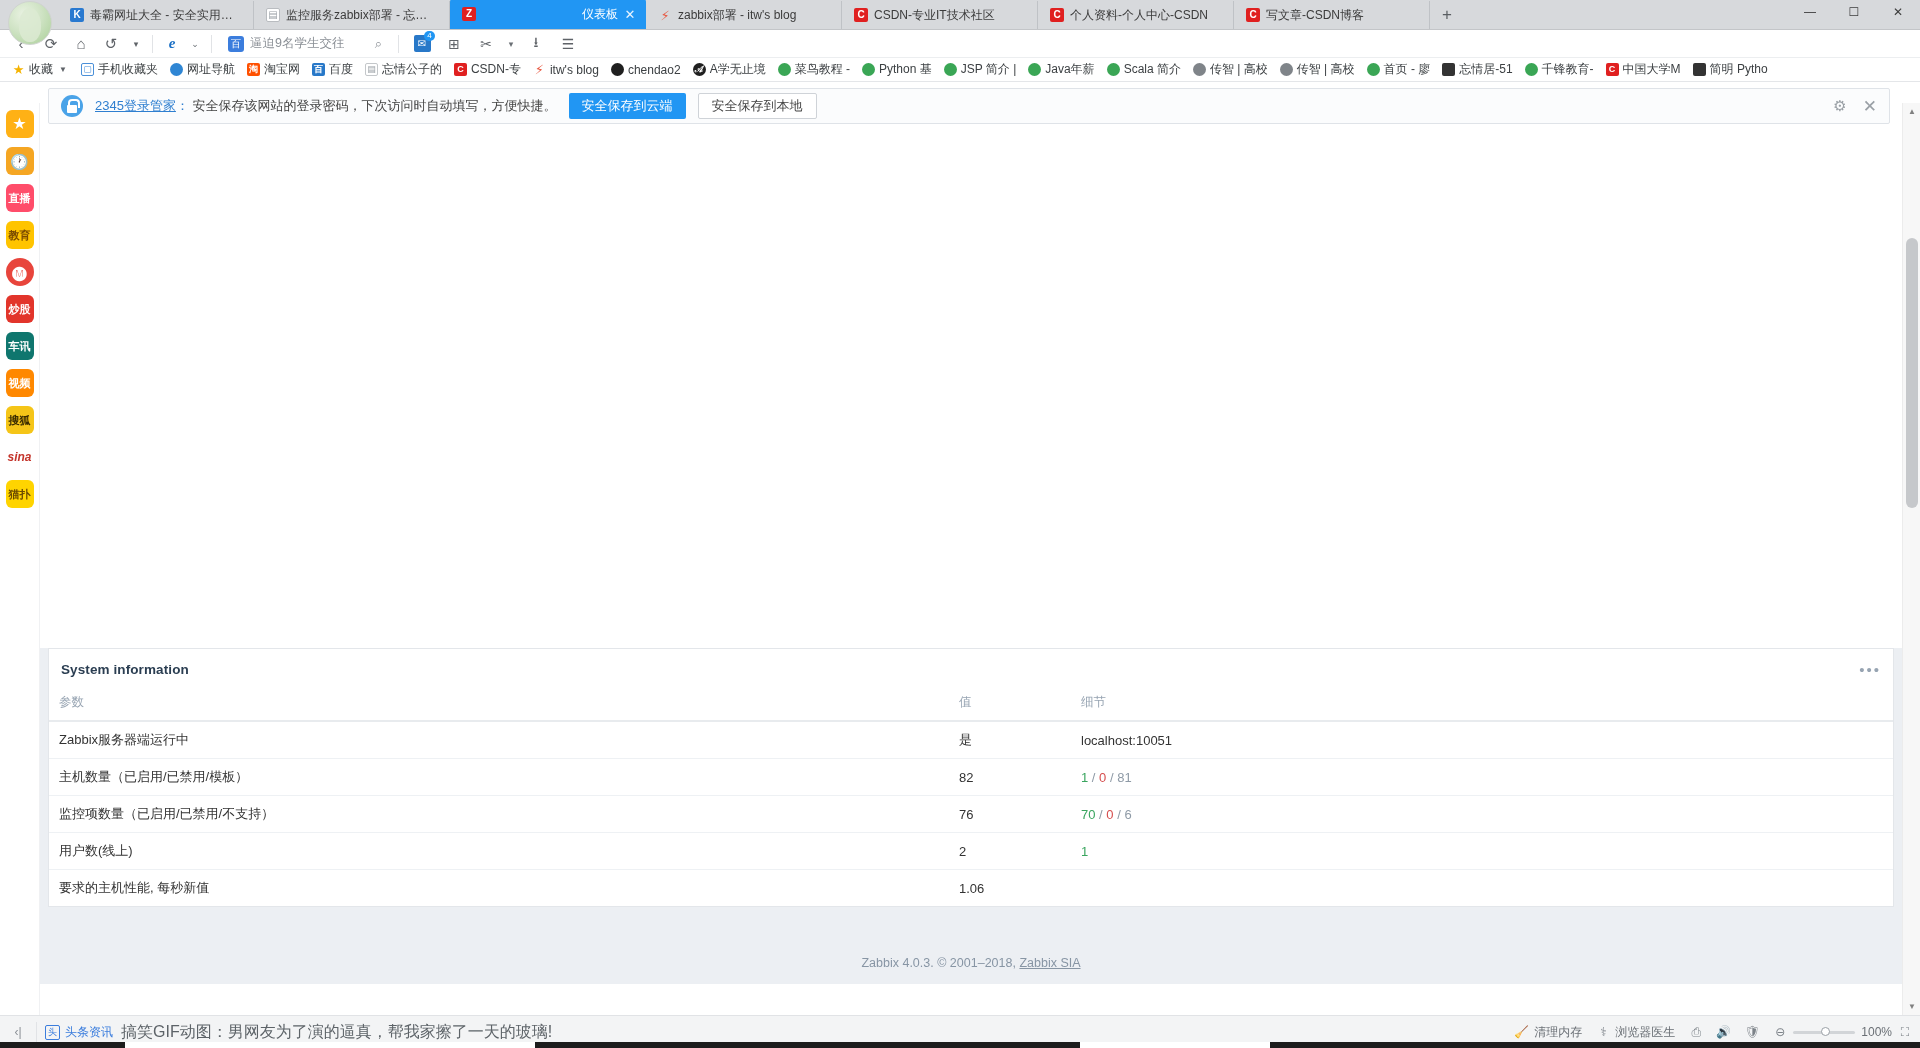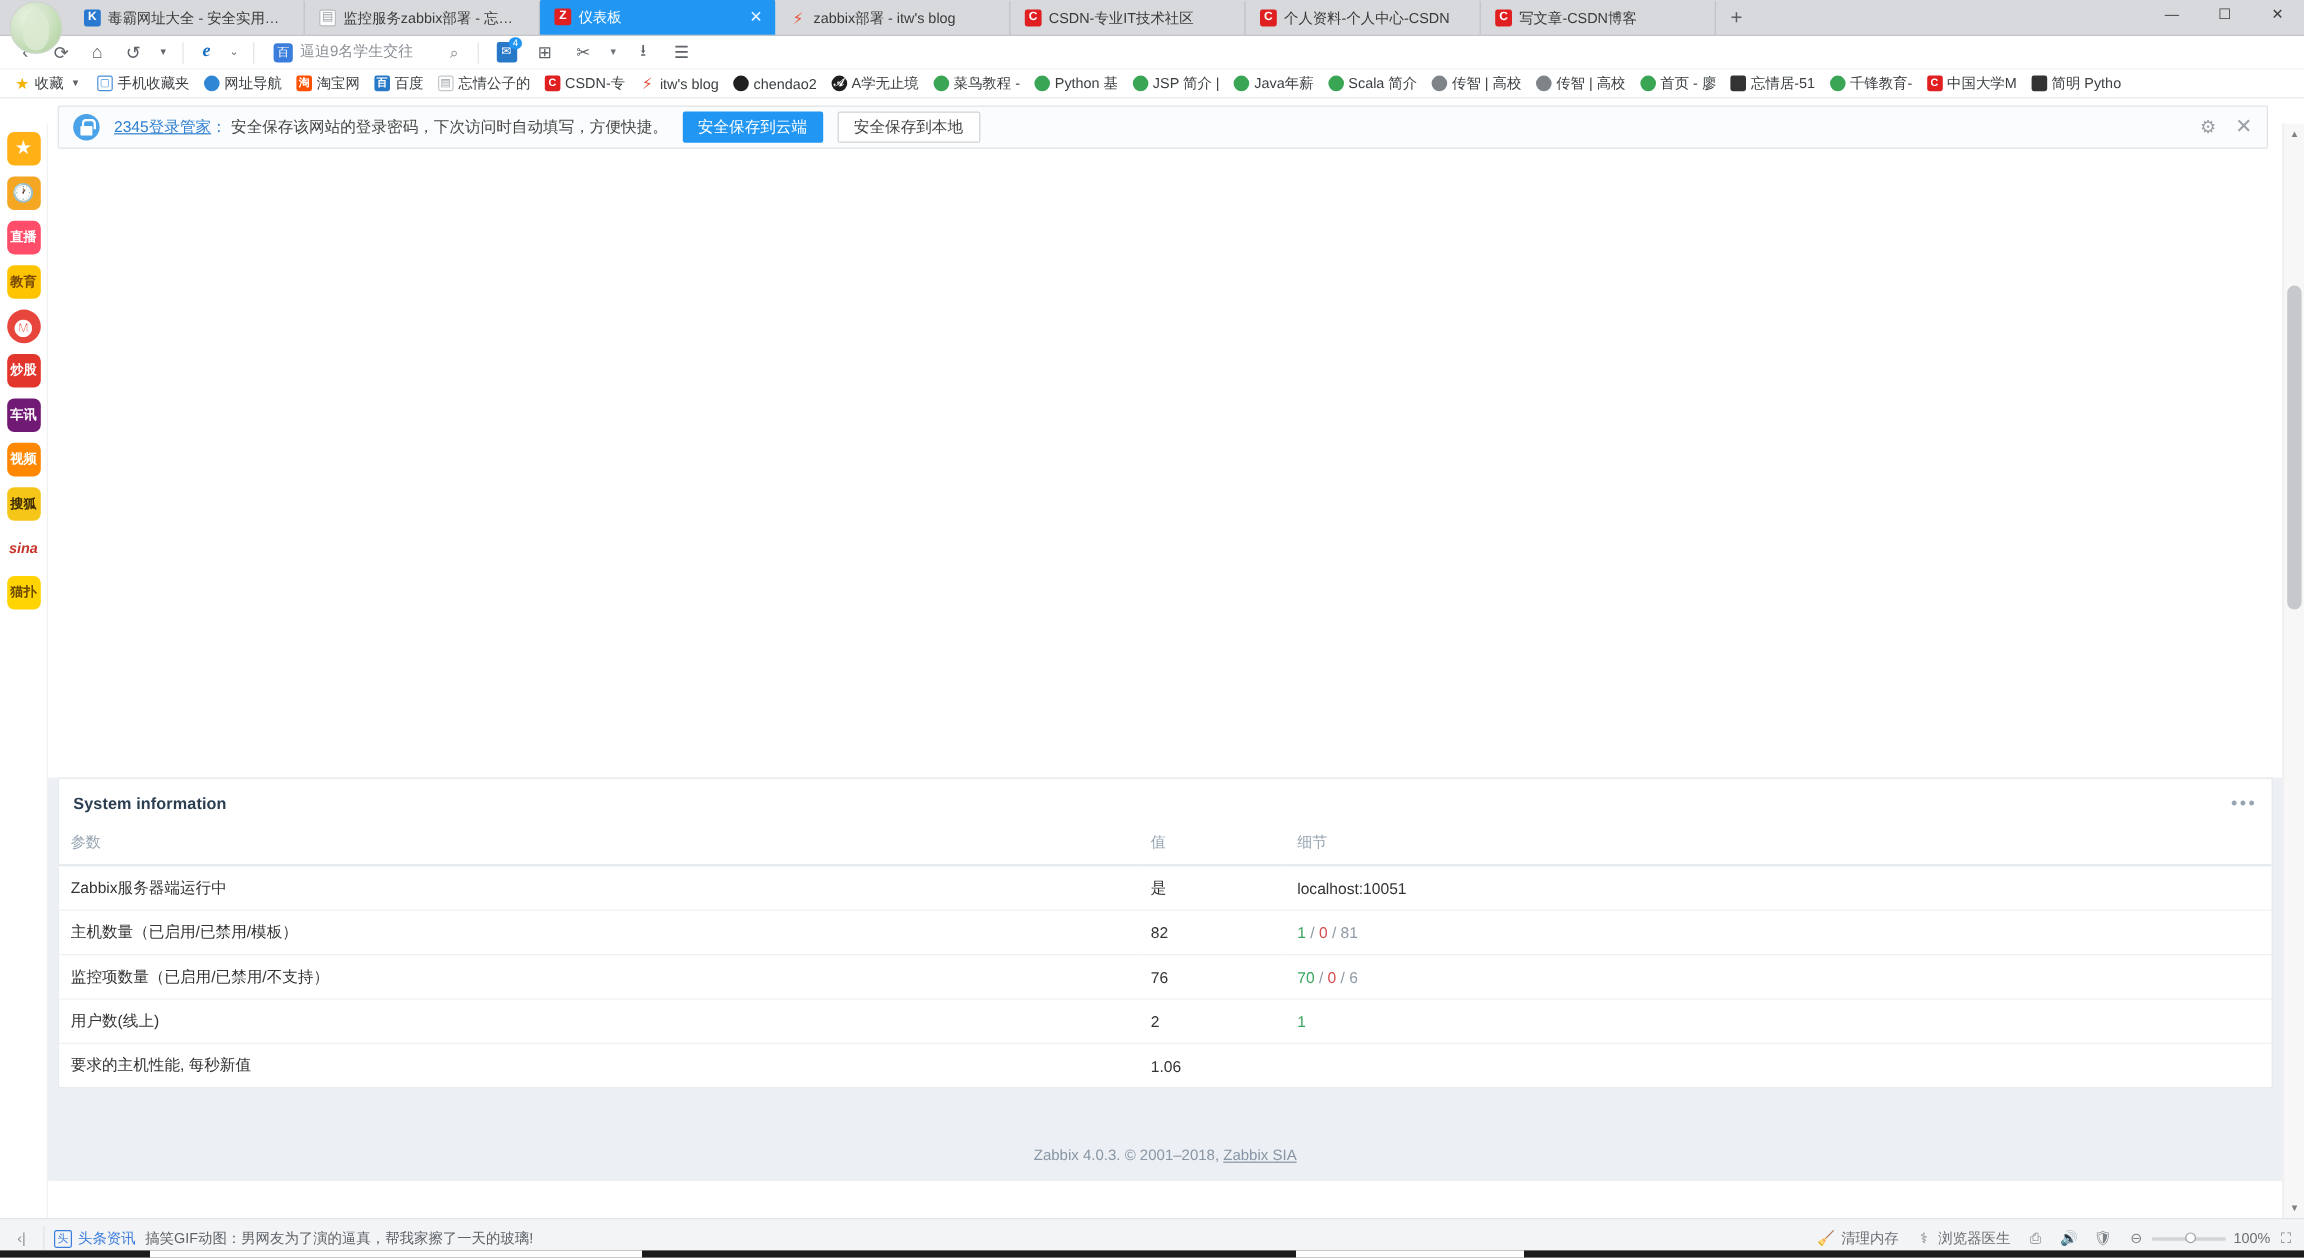--- a/index.html
+++ b/index.html
@@ -33,21 +33,21 @@
     position:relative; height:28px; display:flex; align-items:center; gap:6px;
     padding:0 10px 0 12px; width:196px; flex:0 0 196px; min-width:0;
     font-size:12px; color:#3b3b3b; background:transparent;
     border-right:1px solid #bfc2c6;
   }
   .tab .ttl{ overflow:hidden; white-space:nowrap; text-overflow:ellipsis; flex:1 1 auto; }
   .tab.active{
     background:#2196f3; color:#fff; height:30px; border-right:none;
     border-top-left-radius:3px; border-top-right-radius:3px;
   }
-  .tab.active .ttl{color:#fff;}
+  .tab.active .ttl{color:#fff;text-align:right;}
   .tab .fav{ width:14px; height:14px; flex:0 0 14px; border-radius:2px;
     display:flex; align-items:center; justify-content:center;
     font-size:10px; font-weight:bold; color:#fff; line-height:1;}
   .fav.blue{background:#2979d0;} .fav.red{background:#e02020;}
   .fav.zab{background:#e02020;}
   .fav.doc{background:#fff;border:1px solid #b9bcc0;color:#9aa0a6;}
   .fav.bolt{background:transparent;color:#e8563f;font-size:13px;}
   .tab .x{ font-size:13px; color:#8b8f93; width:12px; text-align:center; flex:0 0 12px;}
   .tab.active .x{color:#e8f4ff;}
   .newtab{ width:34px; height:28px; display:flex; align-items:center; justify-content:center;
@@ -134,21 +134,21 @@
     background:#fff; display:flex; flex-direction:column; align-items:center;
     padding-top:7px; gap:9px; border-right:1px solid #f0f1f3; z-index:5;}
   .dk{ width:28px;height:28px;border-radius:6px; display:flex;align-items:center;justify-content:center;
     color:#fff;font-size:12px; font-weight:bold; line-height:1; text-align:center;}
   .dk.star{background:#ffb115;font-size:16px;font-weight:normal;}
   .dk.clock{background:#f5a623;font-size:15px;font-weight:normal;}
   .dk.live{background:#ff4d6a;font-size:11px;}
   .dk.edu{background:#ffc400;color:#7a4b00;font-size:11px;}
   .dk.mg{background:#e8453c;border-radius:50%;font-size:14px;}
   .dk.stock{background:#e2352b;font-size:11px;}
-  .dk.car{background:#701a75;font-size:11px;}
+  .dk.car{background:#0f766e;font-size:11px;}
   .dk.vid{background:#ff8800;font-size:11px;}
   .dk.sohu{background:#f5c518;color:#3a2b00;font-size:11px;}
   .dk.sina{background:#fff;color:#c4342b;font-size:12px;font-style:italic;font-weight:bold;}
   .dk.mao{background:#ffd400;color:#6b4a00;font-size:11px;}
 
   
   .page{
     position:absolute; left:40px; right:18px; top:127px; bottom:33px;
     background:#fff; overflow:hidden;
   }
@@ -190,21 +190,21 @@
     border-top:1px solid #e1e3e6; display:flex; align-items:center; padding:0 8px; gap:10px;
     font-size:12px; color:#6a6f75;
   }
   .sb-left{ display:flex;align-items:center;gap:8px;}
   .sb-arrow{ width:20px;text-align:center;color:#8b9096;font-size:12px;}
   .sb-div{width:1px;height:20px;background:#e1e3e6;}
   .sb-tt{display:flex;align-items:center;gap:5px;}
   .sb-tt .ico{width:15px;height:15px;border:1.4px solid #3b7ddd;color:#3b7ddd;font-size:9px;
     display:flex;align-items:center;justify-content:center;border-radius:2px;}
   .sb-tt .nm{color:#3b7ddd;font-size:12px;}
-  .sb-news{color:#5d6368;font-size:12px;}
+  .sb-news{color:#5d6368;font-size:16px;}
   .sb-right{ margin-left:auto; display:flex; align-items:center; gap:14px; color:#6a6f75;}
   .sb-item{display:flex;align-items:center;gap:5px;font-size:12px;}
   .sb-ic{width:14px;height:14px;display:flex;align-items:center;justify-content:center;
     color:#7c8288;font-size:12px;}
   .sb-zoom{display:flex;align-items:center;gap:6px;}
   .sb-sl{width:62px;height:3px;background:#d2d5d8;border-radius:2px;position:relative;}
   .sb-sl i{position:absolute;left:28px;top:-3.5px;width:9px;height:9px;border-radius:50%;
     background:#fff;border:1.4px solid #9aa0a6;display:block;}
   
   .taskbar{position:absolute;left:0;right:0;bottom:0;height:6px;background:#1c1c1c;}

